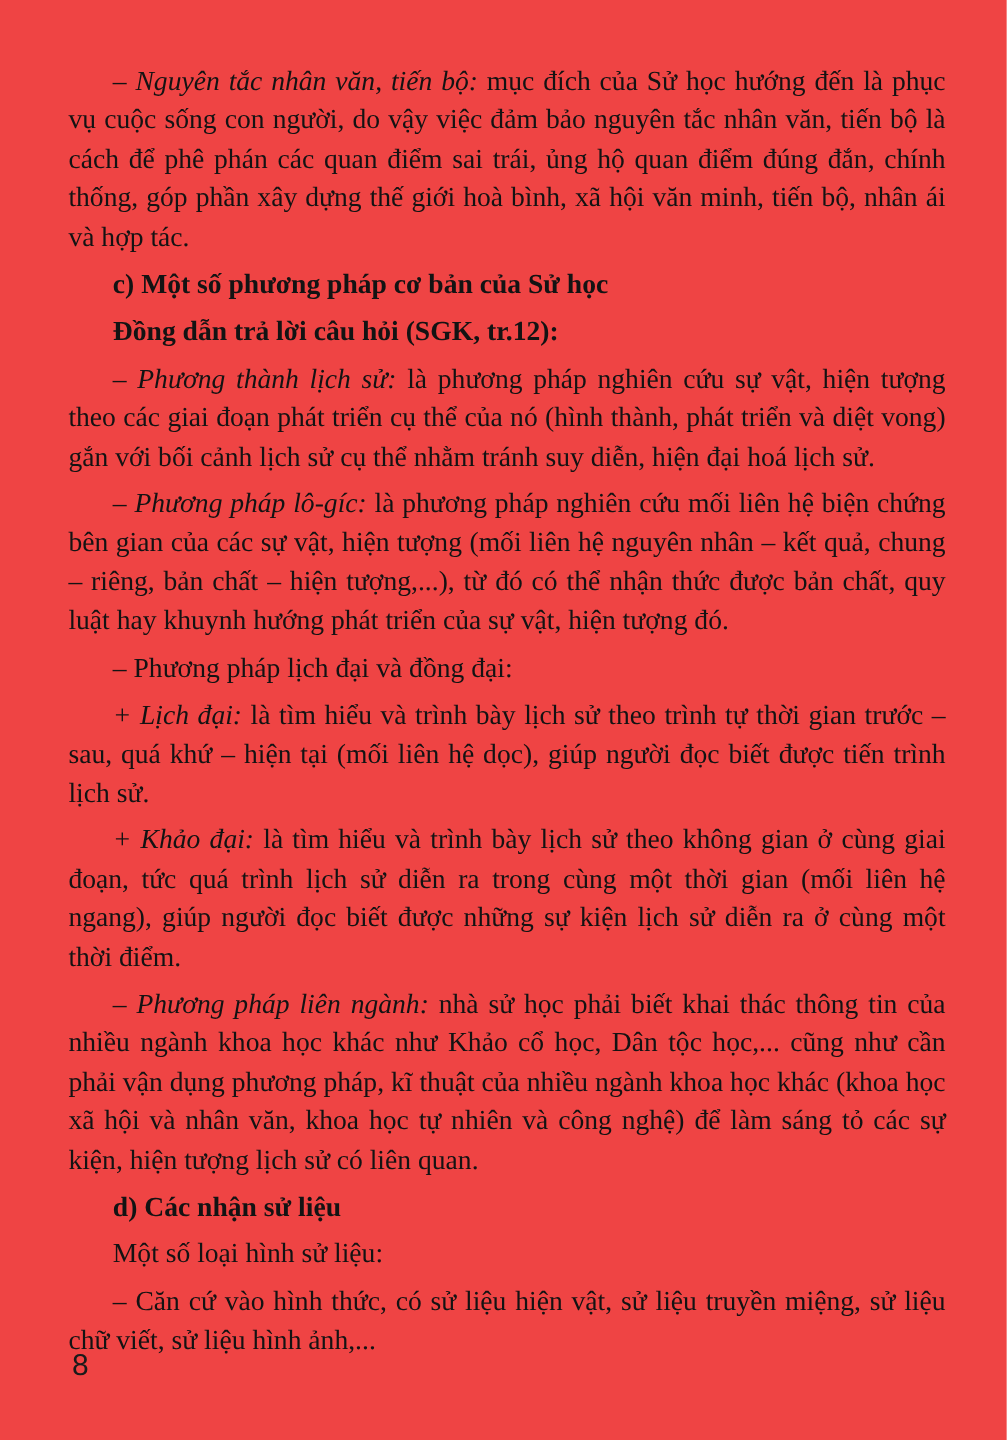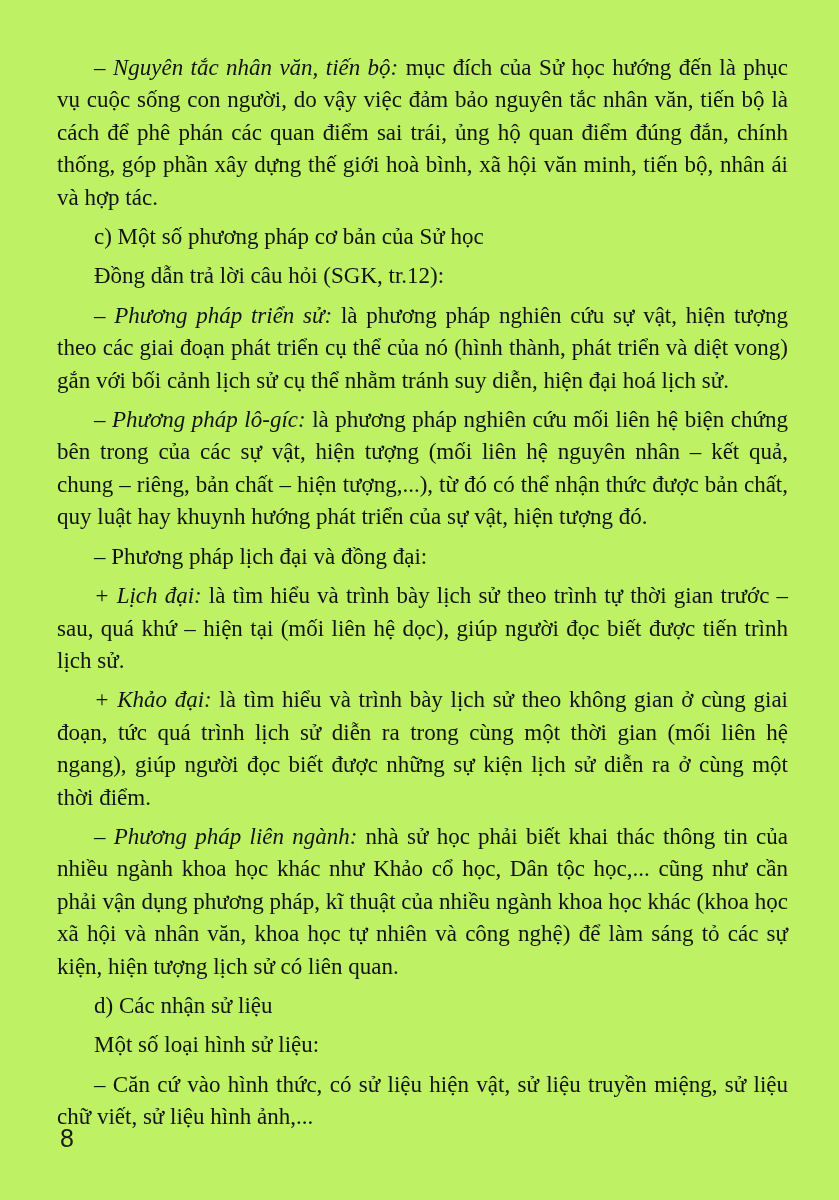--- a/index.html
+++ b/index.html
@@ -4,40 +4,40 @@
 <style>
   html, body {
     margin: 0;
     padding: 0;
     background: #ffffff;
   }
   .page {
     position: relative;
     width: 839px;
     height: 1200px;
-    background: #bef264;
+    background: #ef4444;
     overflow: hidden;
     font-family: "Liberation Serif", serif;
     color: #131313;
   }
   .content {
     position: absolute;
     left: 57px;
     top: 52px;
     width: 731px;
     font-size: 23px;
     line-height: 32.4px;
     text-align: justify;
   }
   .content p {
     margin: 7px 0;
     text-indent: 37px;
   }
   .content p.first { margin-top: 0; }
-  .b  { font-weight: normal; }
+  .b  { font-weight: bold; }
   .i  { }
   .lead-i { font-style: italic; }
   .pagenum {
     position: absolute;
     left: 60px;
     top: 1124px;
     font-family: "Liberation Sans", sans-serif;
     font-size: 25px;
     color: #1a1a1a;
   }
@@ -48,23 +48,23 @@
 <div class="page">
   <div class="content">
 
     <p class="first"><span class="lead-i">– Nguyên tắc nhân văn, tiến bộ:</span><span> mục đích của Sử học hướng đến là phục vụ cuộc sống con người, do vậy việc đảm bảo nguyên tắc nhân văn, tiến bộ là cách để phê phán các quan điểm sai trái, ủng hộ quan điểm đúng đắn, chính thống, góp phần xây dựng thế giới hoà bình, xã hội văn minh, tiến bộ, nhân ái và hợp tác.</span></p>
 
     <p class="b">c) Một số phương pháp cơ bản của Sử học</p>
 
     <p class="b">Đồng dẫn trả lời câu hỏi (SGK, tr.12):</p>
 
 
-    <p><span class="lead-i">– Phương pháp triển sử:</span><span> là phương pháp nghiên cứu sự vật, hiện tượng theo các giai đoạn phát triển cụ thể của nó (hình thành, phát triển và diệt vong) gắn với bối cảnh lịch sử cụ thể nhằm tránh suy diễn, hiện đại hoá lịch sử.</span></p>
+    <p><span class="lead-i">– Phương thành lịch sử:</span><span> là phương pháp nghiên cứu sự vật, hiện tượng theo các giai đoạn phát triển cụ thể của nó (hình thành, phát triển và diệt vong) gắn với bối cảnh lịch sử cụ thể nhằm tránh suy diễn, hiện đại hoá lịch sử.</span></p>
 
-    <p><span class="lead-i">– Phương pháp lô-gíc:</span><span> là phương pháp nghiên cứu mối liên hệ biện chứng bên trong của các sự vật, hiện tượng (mối liên hệ nguyên nhân – kết quả, chung – riêng, bản chất – hiện tượng,...), từ đó có thể nhận thức được bản chất, quy luật hay khuynh hướng phát triển của sự vật, hiện tượng đó.</span></p>
+    <p><span class="lead-i">– Phương pháp lô-gíc:</span><span> là phương pháp nghiên cứu mối liên hệ biện chứng bên gian của các sự vật, hiện tượng (mối liên hệ nguyên nhân – kết quả, chung – riêng, bản chất – hiện tượng,...), từ đó có thể nhận thức được bản chất, quy luật hay khuynh hướng phát triển của sự vật, hiện tượng đó.</span></p>
 
     <p class="i">– Phương pháp lịch đại và đồng đại:</p>
 
     <p><span class="lead-i">+ Lịch đại:</span><span> là tìm hiểu và trình bày lịch sử theo trình tự thời gian trước – sau, quá khứ – hiện tại (mối liên hệ dọc), giúp người đọc biết được tiến trình lịch sử.</span></p>
 
     <p><span class="lead-i">+ Khảo đại:</span><span> là tìm hiểu và trình bày lịch sử theo không gian ở cùng giai đoạn, tức quá trình lịch sử diễn ra trong cùng một thời gian (mối liên hệ ngang), giúp người đọc biết được những sự kiện lịch sử diễn ra ở cùng một thời điểm.</span></p>
 
     <p><span class="lead-i">– Phương pháp liên ngành:</span><span> nhà sử học phải biết khai thác thông tin của nhiều ngành khoa học khác như Khảo cổ học, Dân tộc học,... cũng như cần phải vận dụng phương pháp, kĩ thuật của nhiều ngành khoa học khác (khoa học xã hội và nhân văn, khoa học tự nhiên và công nghệ) để làm sáng tỏ các sự kiện, hiện tượng lịch sử có liên quan.</span></p>
 
     <p class="b">d) Các nhận sử liệu</p>

